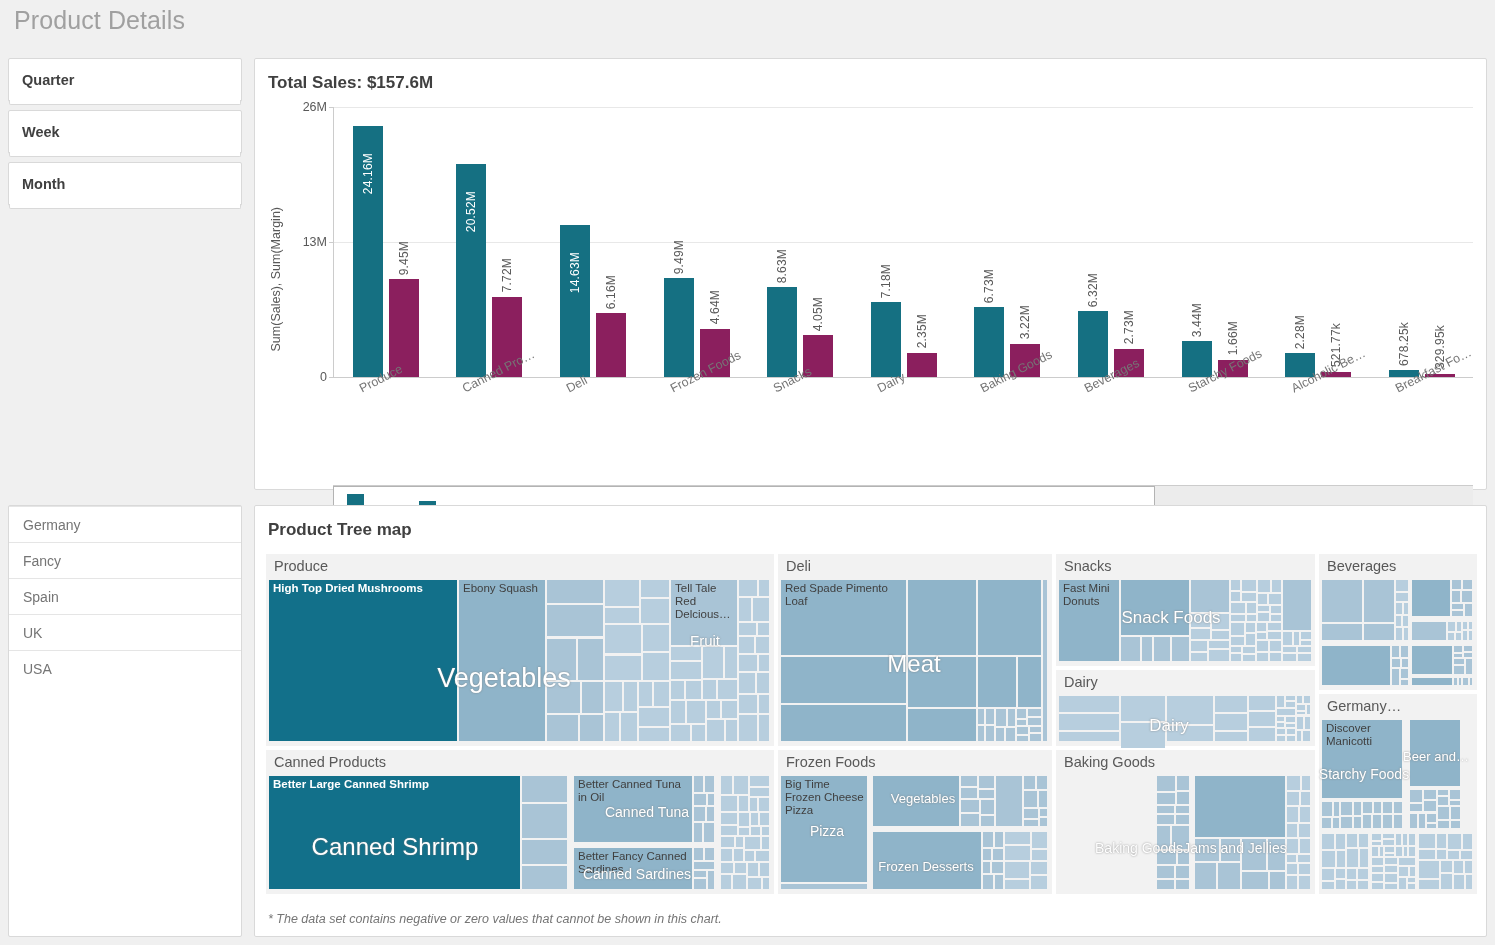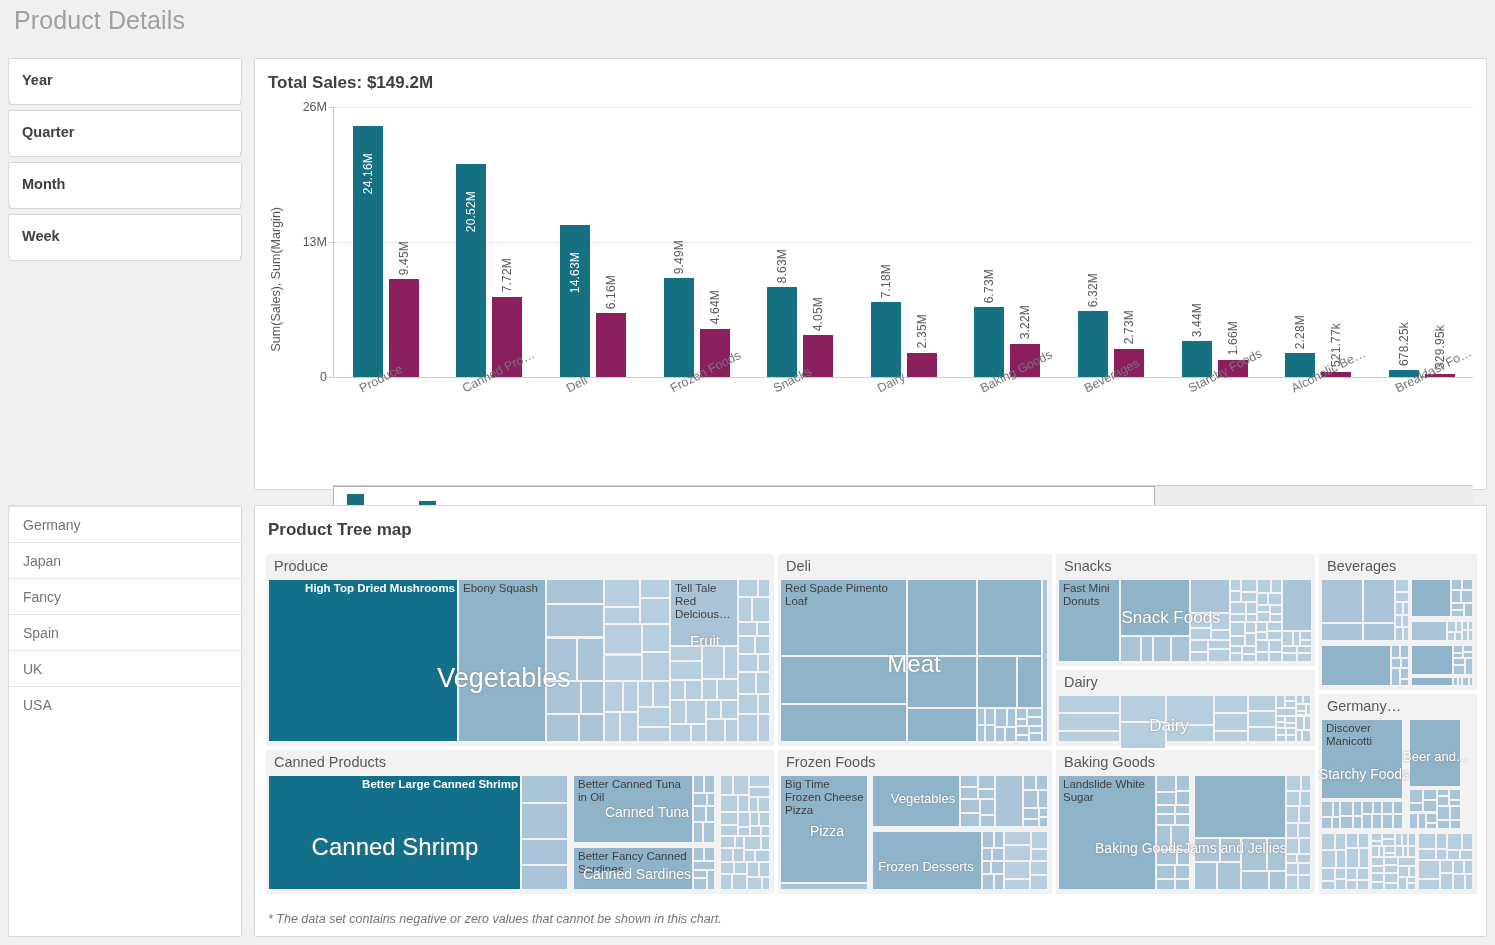--- a/index.html
+++ b/index.html
@@ -145,63 +145,59 @@
   .tm-area { position:absolute; left:3px; right:3px; }
   .leaf { position:absolute; background:#b7cede; }
   .leaf.l2 { background:#a9c4d6; }
   .leaf.l3 { background:#8fb4c9; }
   .leaf.sel { background:#12708a; }
   .leaf-label {
     position:absolute; left:4px; top:2px; right:2px;
     font-size:11.5px; line-height:13px; color:#404040;
     overflow:hidden;
   }
-  .leaf-label.white { color:#ffffff; font-weight:700;text-align:right; }
+  .leaf-label.white { color:#ffffff; font-weight:700; }
   .grp-label {
     position:absolute; color:#ffffff;
     font-weight:400; pointer-events:none;
     text-shadow:0 0 2px rgba(120,120,120,.85);
     white-space:nowrap;
   }
   #treemap-footnote {
     position:absolute; left:13px; bottom:10px;
     font-size:12.5px; font-style:italic; color:#757575;
   }
 </style>
 </head>
 <body>
 
 <div id="app-title">Product Details</div>
 
 <div id="filter-column">
   <div class="filter-pane">
-    <span class="fp-label">Year</span>
-  </div>
-  <div class="filter-pane">
     <span class="fp-label">Quarter</span>
   </div>
   <div class="filter-pane">
-    <span class="fp-label">Month</span>
+    <span class="fp-label">Week</span>
   </div>
   <div class="filter-pane">
-    <span class="fp-label">Week</span>
+    <span class="fp-label">Month</span>
   </div>
 </div>
 
 <div id="region-pane">
   <div class="region-item">Germany</div>
-  <div class="region-item">Japan</div>
   <div class="region-item">Fancy</div>
   <div class="region-item">Spain</div>
   <div class="region-item">UK</div>
   <div class="region-item">USA</div>
 </div>
 
 <div id="barchart-panel">
-  <div id="barchart-title">Total Sales: $149.2M</div>
+  <div id="barchart-title">Total Sales: $157.6M</div>
   <div id="plot-wrap">
     <div id="yaxis-title">Sum(Sales), Sum(Margin)</div>
     <div id="ytick-col">
         <div class="ytick" style="top: 270px;">0</div>
         <div class="ytick" style="top: 135px;">13M</div>
         <div class="ytick" style="top: 0px;">26M</div>
       </div>
     <div id="plot-area">
         <div class="axisline" style="top: 270px;"></div>
         <div class="tickmark" style="top: 270px;"></div>
@@ -687,23 +683,20 @@
             <div class="leaf" style="left: 237.518px; top: 20.5038px; width: 6.91581px; height: 12.7683px;"></div>
             <div class="leaf" style="left: 246.434px; top: 20.5038px; width: 4.56618px; height: 12.7683px;"></div>
             <div class="leaf" style="left: 237.518px; top: 35.272px; width: 4.82815px; height: 9.72796px;"></div>
             <div class="leaf" style="left: 244.346px; top: 35.272px; width: 6.65384px; height: 9.72796px;"></div>
             <div class="grp-label" style="font-size: 17px; left: 110px; top: 30px; transform: translate(-50%, -50%);">Dairy</div>
           </div>
         </div>
         <div class="tm-block" style="left: 0px; top: 196px; width: 259px; height: 144px;">
           <div class="tm-block-title">Baking Goods</div>
           <div class="tm-area" style="top: 26px; height: 115px;">
-            <div class="leaf l3" style="left: 0px; top: 0px; width: 96px; height: 113px;">
-              <div class="leaf-label">Landslide White Sugar</div>
-            </div>
             <div class="leaf l2" style="left: 98px; top: 0px; width: 17.9519px; height: 15.0242px;"></div>
             <div class="leaf l2" style="left: 98px; top: 17.0242px; width: 17.9519px; height: 10.7082px;"></div>
             <div class="leaf l2" style="left: 117.952px; top: 0px; width: 12.0481px; height: 13.6892px;"></div>
             <div class="leaf l2" style="left: 117.952px; top: 15.6892px; width: 12.0481px; height: 12.0431px;"></div>
             <div class="leaf l2" style="left: 98px; top: 29.7324px; width: 17.1764px; height: 7.42018px;"></div>
             <div class="leaf l2" style="left: 98px; top: 39.1526px; width: 17.1764px; height: 9.23049px;"></div>
             <div class="leaf l2" style="left: 117.176px; top: 29.7324px; width: 12.8236px; height: 7.13025px;"></div>
             <div class="leaf l2" style="left: 117.176px; top: 38.8626px; width: 12.8236px; height: 9.52042px;"></div>
             <div class="leaf l2" style="left: 98px; top: 50.383px; width: 12.7416px; height: 22.5561px;"></div>
             <div class="leaf l2" style="left: 112.742px; top: 50.383px; width: 17.2584px; height: 22.5561px;"></div>

